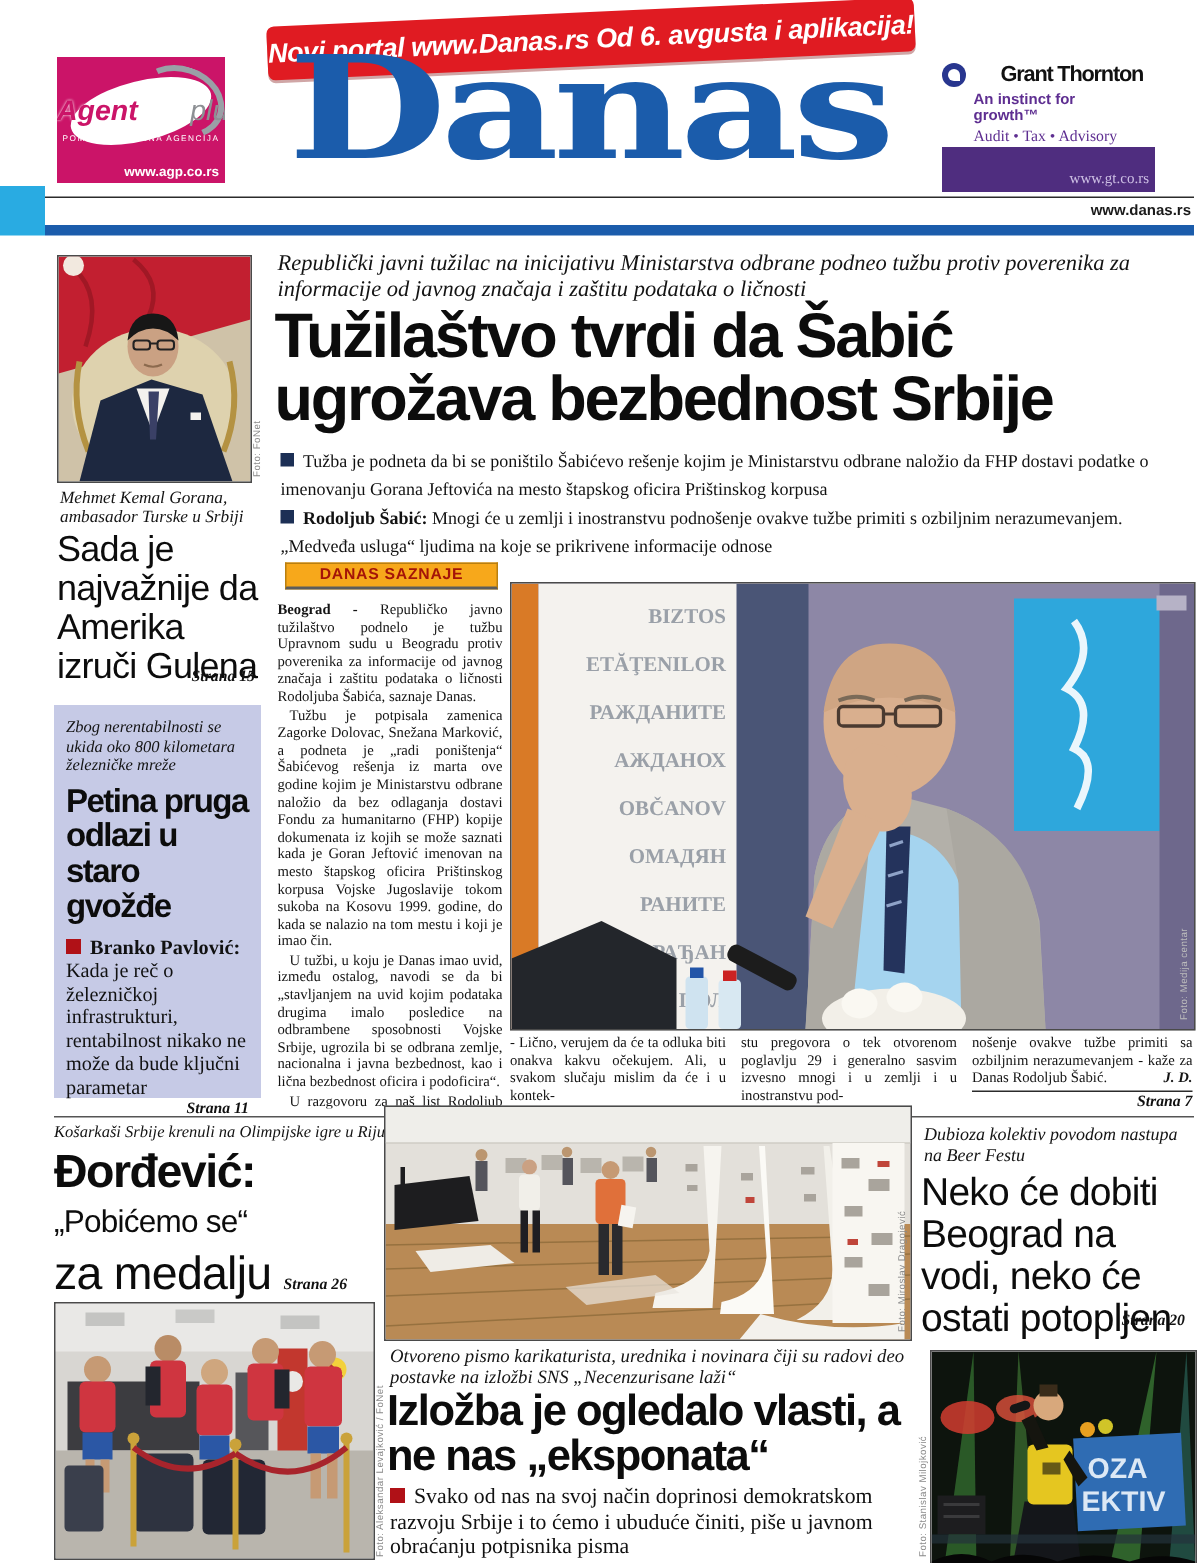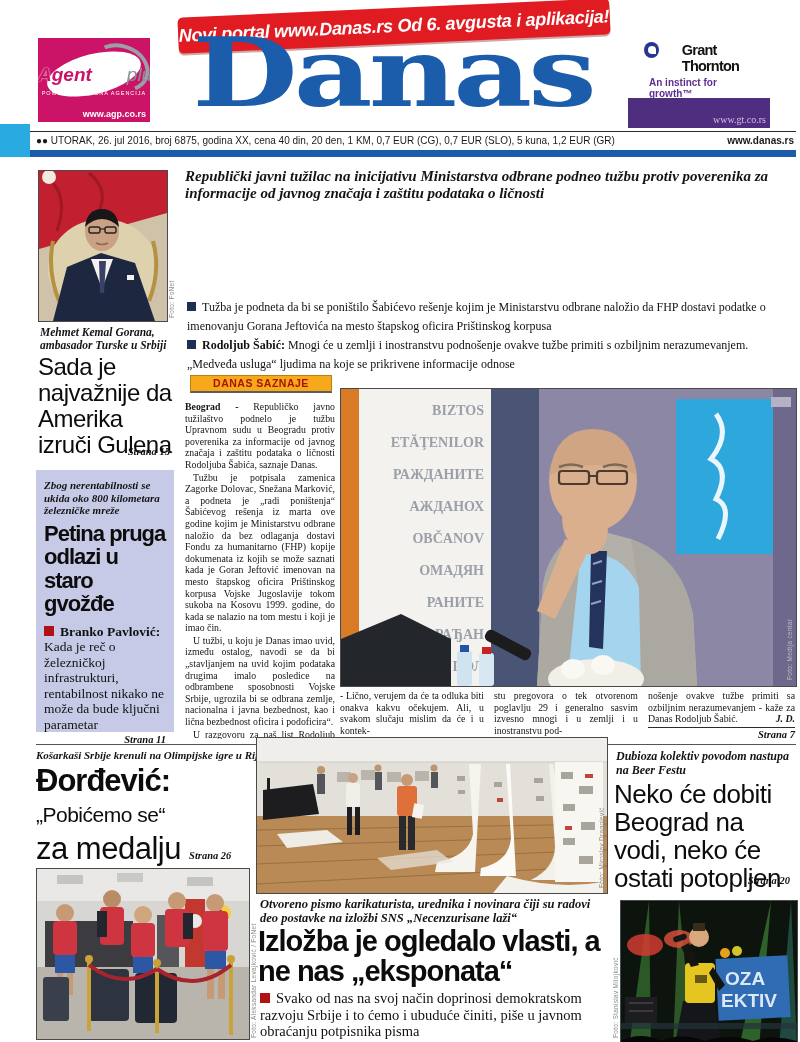--- a/index.html
+++ b/index.html
@@ -3,21 +3,21 @@
 <meta charset="utf-8">
 <style>
   html,body{margin:0;padding:0;background:#e9e9e9;}
   #page{position:relative;width:800px;height:1042px;background:#fff;overflow:hidden;
         font-family:"Liberation Serif",serif;color:#111;}
   .abs{position:absolute;}
   .sans{font-family:"Liberation Sans",sans-serif;}
   .serif{font-family:"Liberation Serif",serif;}
   .it{font-style:italic;}
   .b{font-weight:bold;}
-  .kicker{font-family:"Liberation Serif",serif;font-style:italic;color:#141414;font-weight:bold;}
+  .kicker{font-family:"Liberation Serif",serif;font-style:italic;color:#141414;}
   .hl{font-family:"Liberation Sans",sans-serif;font-weight:bold;color:#0c0c0c;letter-spacing:-1px;}
   .hl-light{font-family:"Liberation Sans",sans-serif;font-weight:400;color:#0c0c0c;letter-spacing:-0.5px;}
   .page-ref{font-family:"Liberation Serif",serif;font-weight:bold;font-style:italic;font-size:10.5px;color:#111;}
   .body-txt{font-size:9.8px;line-height:11.6px;text-align:justify;color:#141414;}
   .body-txt p{margin:0 0 1px 0;text-indent:8px;}
   .body-txt p.first{text-indent:0;}
   .sq{display:inline-block;width:9px;height:9px;background:#1c2f55;margin-right:6px;}
   .sq.red{background:#b01117;}
   .vcred{position:absolute;writing-mode:vertical-rl;transform:rotate(180deg);
          font-family:"Liberation Sans",sans-serif;font-size:6.5px;color:#8a8a8a;letter-spacing:.3px;}
@@ -44,37 +44,36 @@
     <div class="abs sans" style="left:0;top:52px;width:112px;text-align:center;font-size:5.5px;letter-spacing:1px;color:#fff;">POMORSKO REČNA AGENCIJA</div>
     <div class="abs sans b" style="right:4px;bottom:3px;font-size:9px;color:#fff;">www.agp.co.rs</div>
   </div>
 
   <div class="abs" style="left:158px;top:18px;width:470px;height:110px;display:flex;align-items:center;justify-content:center;">
     <span style="font-family:'DejaVu Serif',serif;font-weight:bold;font-size:95px;color:#1b5cab;
                  letter-spacing:-3px;transform:scaleX(1.28);display:inline-block;line-height:100px;">Danas</span>
   </div>
 
   <div class="abs" style="left:628px;top:42px;width:142px;height:86px;">
-    <div style="display:flex;align-items:flex-start;gap:23px;margin-left:16px;">
+    <div style="display:flex;align-items:center;gap:23px;">
       <span style="width:16px;height:16px;border-radius:50%;background:#28368f;display:inline-block;position:relative;">
         <span style="position:absolute;left:4px;top:4px;width:8px;height:8px;border-radius:50% 50% 0 50%;background:#fff;display:inline-block;"></span>
       </span>
       <span class="sans b" style="font-size:14.5px;color:#111;letter-spacing:-0.8px;">Grant Thornton</span>
     </div>
     <div class="sans b" style="font-size:10px;color:#5e2e91;margin:3px 12px 0 21px;">An instinct for growth™</div>
     <div class="serif" style="font-size:10.5px;color:#5e2e91;margin:3px 0 0 21px;">Audit • Tax • Advisory</div>
     <div class="abs" style="left:0;top:56px;width:142px;height:30px;background:#4f2d7f;">
       <span class="serif" style="position:absolute;right:4px;bottom:3px;font-size:10px;color:#cdbfe4;">www.gt.co.rs</span>
     </div>
   </div>
 
   <div class="abs" style="left:0;top:124px;width:30px;height:33px;background:#29abe2;"></div>
 
   <div class="rule" style="left:30px;top:131px;width:766px;"></div>
-  <div class="abs sans" style="left:36px;top:135px;width:600px;font-size:10px;color:#1a1a1a;white-space:nowrap;">●● UTORAK, 26. jul 2016, broj 6875, godina XX, cena 40 din, 20 den, 1 KM, 0,7 EUR (CG), 0,7 EUR (SLO), 5 kuna, 1,2 EUR (GR)</div>
   <div class="abs sans b" style="right:6px;top:135px;font-size:10px;color:#1a1a1a;">www.danas.rs</div>
   <div class="abs" style="left:30px;top:150px;width:766px;height:7px;background:#1b5cab;"></div>
 
   <div class="photo" style="left:38px;top:170px;width:128px;height:150px;">
     <svg width="128" height="150" viewBox="0 0 128 150">
       <rect x="0" y="0" width="128" height="150" fill="#cfc2a8"></rect>
       <polygon points="0,0 128,0 128,42 0,78" fill="#c21f30"></polygon>
       <path d="M10,8 Q30,25 18,60" stroke="#a01825" stroke-width="3" fill="none"></path>
       <path d="M50,2 Q70,18 60,40" stroke="#a01825" stroke-width="3" fill="none"></path>
       <circle cx="10" cy="6" r="7" fill="#f2e9df"></circle>
@@ -106,20 +105,21 @@
     <div class="kicker" style="font-size:11px;line-height:12.5px;">Zbog nerentabilnosti se ukida oko 800 kilometara železničke mreže</div>
     <div class="hl" style="font-size:22px;line-height:23.5px;margin-top:5px;">Petina pruga odlazi u staro gvožđe</div>
     <div class="serif" style="margin-top:8px;font-size:13.5px;line-height:15.5px;">
       <span class="sq red" style="width:10px;height:10px;"></span><span class="b">Branko Pavlović:</span>
       <span>Kada je reč o železničkoj infrastrukturi, rentabilnost nikako ne može da bude ključni parametar</span>
     </div>
     <div class="page-ref" style="text-align:right;margin-top:2px;">Strana 11</div>
   </div>
 
   <div class="abs kicker" style="left:185px;top:168px;width:605px;font-size:15px;line-height:17px;">Republički javni tužilac na inicijativu Ministarstva odbrane podneo tužbu protiv poverenika za informacije od javnog značaja i zaštitu podataka o ličnosti</div>
+  <div class="abs hl" style="left:183px;top:203px;width:615px;font-size:42px;line-height:42px;letter-spacing:-1.5px;">Tužilaštvo tvrdi da Šabić ugrožava bezbednost Srbije</div>
 
   <div class="abs serif" style="left:187px;top:298px;width:612px;font-size:12px;line-height:19px;">
     <p style="margin:0;"><span class="sq"></span><span>Tužba je podneta da bi se poništilo Šabićevo rešenje kojim je Ministarstvu odbrane naložio da FHP dostavi podatke o imenovanju Gorana Jeftovića na mesto štapskog oficira Prištinskog korpusa</span></p>
     <p style="margin:0;"><span class="sq"></span><span class="b">Rodoljub Šabić:</span> <span>Mnogi će u zemlji i inostranstvu podnošenje ovakve tužbe primiti s ozbiljnim nerazumevanjem. „Medveđa usluga“ ljudima na koje se prikrivene informacije odnose</span></p>
   </div>
 
   <div class="abs sans b" style="left:190px;top:375px;width:140px;height:15px;background:#f7a81b;border:1px solid #b97f10;border-bottom:2px solid #5c5c5c;
               color:#a41408;font-size:10.5px;text-align:center;line-height:15px;letter-spacing:.5px;">DANAS SAZNAJE</div>
 
   <div class="abs body-txt" style="left:185px;top:401px;width:150px;height:338px;overflow:hidden;">

